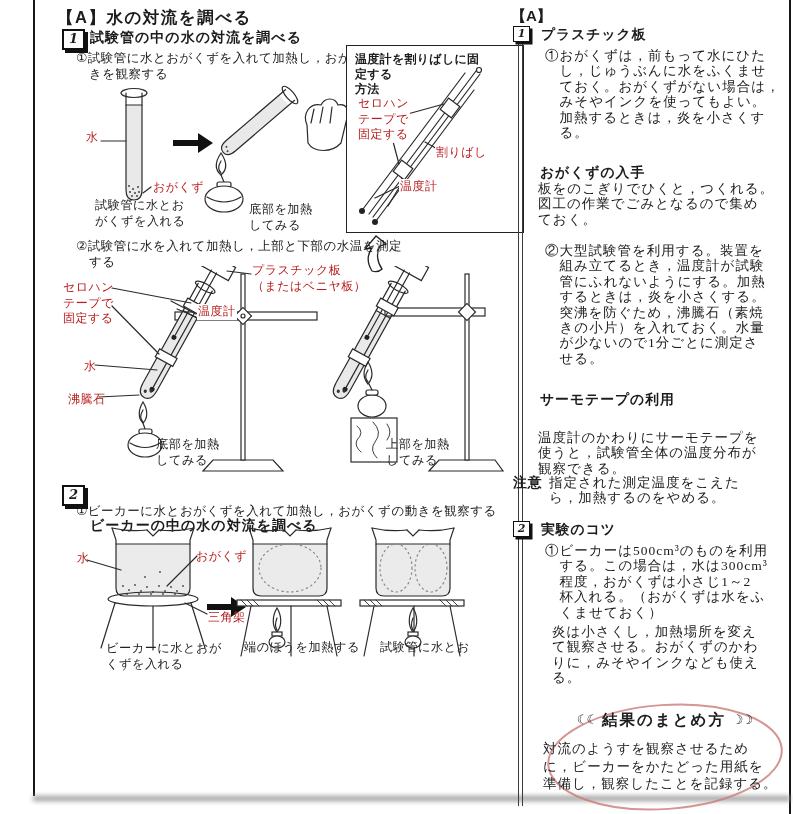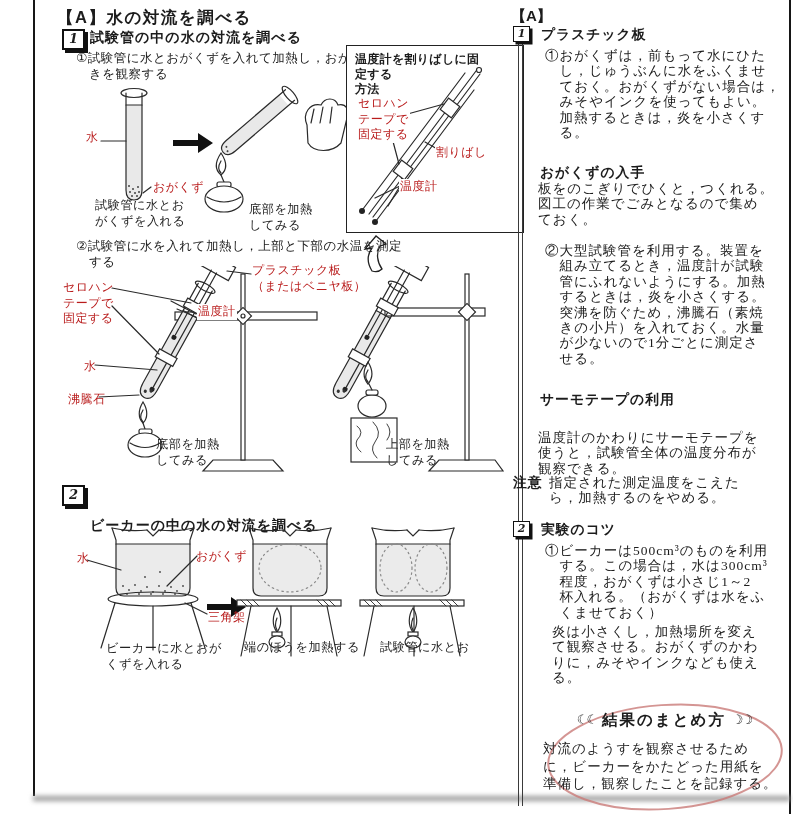--- a/index.html
+++ b/index.html
@@ -194,20 +194,21 @@
   <div class="abs fig-label wbg" style="left:197px;top:304px;">温度計</div>
   <div class="abs fig-label" style="left:84px;top:359px;">水</div>
   <div class="abs fig-label" style="left:68px;top:392px;text-align:center;">沸騰石</div>
   <div class="abs fig-cap pre" style="left:156px;top:437px;">底部を加熱
 してみる</div>
   <div class="abs fig-cap pre" style="left:386px;top:437px;">上部を加熱
 してみる</div>
 
   <div class="abs numL" style="left:62px;top:485px;">2</div>
   <div class="abs sec-title" style="left:90px;top:485px;margin-top:32px;">ビーカーの中の水の対流を調べる</div>
+  <div class="abs step pre" style="left:76px;top:504px;width:430px;">①ビーカーに水とおがくずを入れて加熱し，おがくずの動きを観察する</div>
 
   <svg class="abs" style="left:55px;top:520px;" width="450" height="158" viewBox="0 0 450 158">
     <defs>
       <g id="bk">
         <path d="M61,24 L61,68 Q61,76 69,76 L127,76 Q135,76 135,68 L135,24 Z" fill="#ebebeb" stroke="none"></path>
         <path d="M57,8 L61,20 L61,68 Q61,76 69,76 L127,76 Q135,76 135,68 L135,20 L139,8"></path>
         <path d="M57,8 Q74,12 92,10 M104,10 Q122,12 139,8"></path>
         <path d="M92,10 L98,16 L104,10"></path>
         <line x1="61" y1="24" x2="135" y2="24"></line>
       </g>

